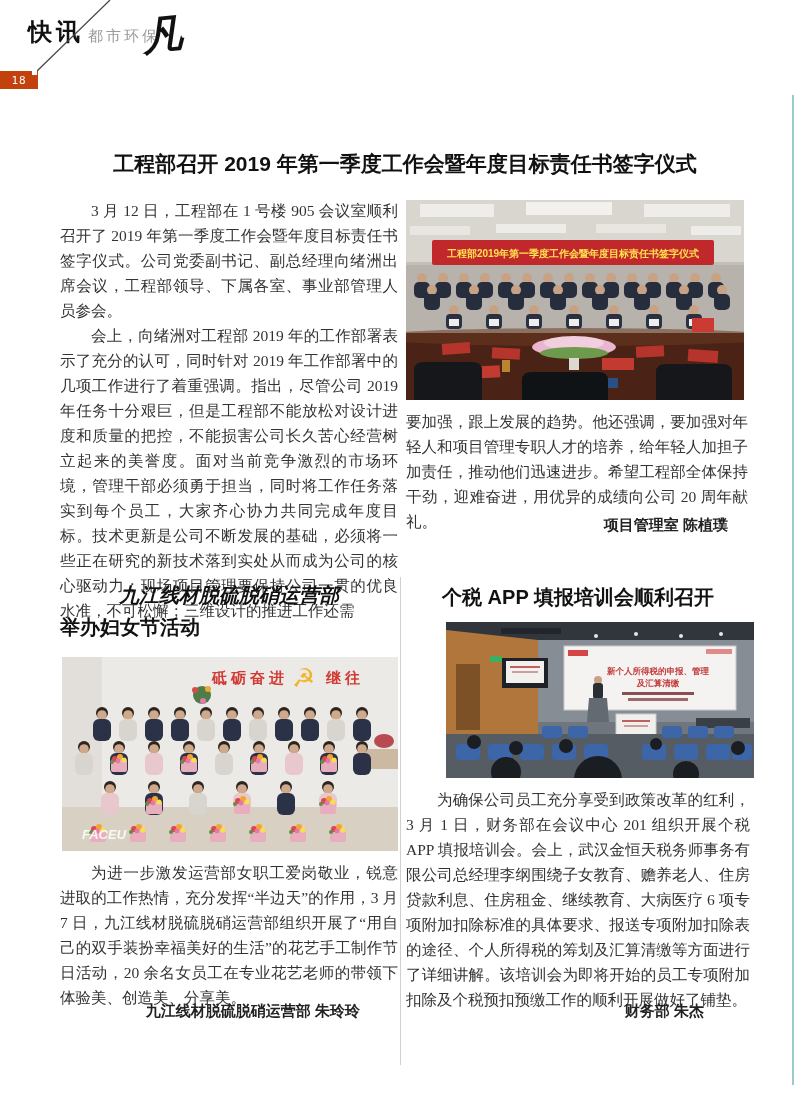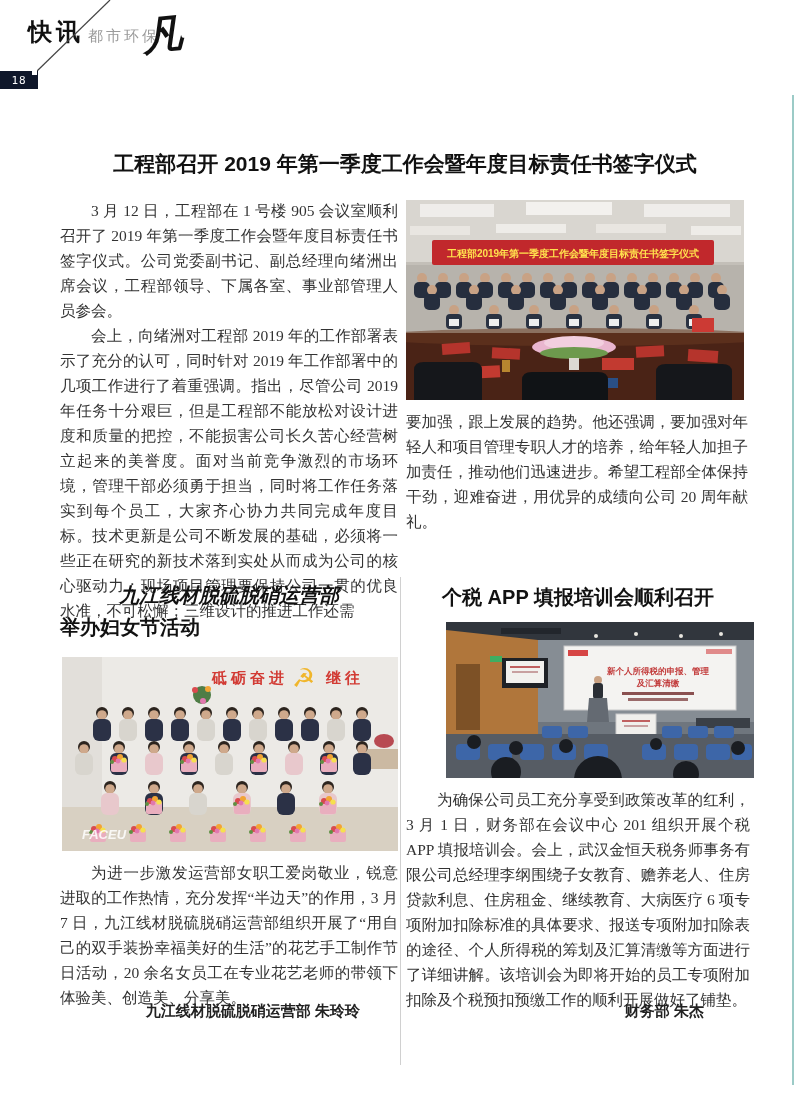--- a/index.html
+++ b/index.html
@@ -5,21 +5,21 @@
   html,body{margin:0;padding:0;background:#ffffff;}
   #page{position:relative;width:800px;height:1100px;background:#ffffff;overflow:hidden;
         font-family:"Liberation Sans","DejaVu Sans",sans-serif;color:#222;}
   .abs{position:absolute;}
 
   
   .section-label{left:28px;top:16px;font-size:24px;font-weight:bold;letter-spacing:4px;color:#111;}
   .publication{left:88px;top:27px;font-size:15px;color:#9b9b9b;letter-spacing:3px;}
   .brand-logo{left:142px;top:8px;font-size:40px;font-family:"DejaVu Serif","Liberation Serif",serif;
               font-style:italic;font-weight:bold;color:#111;transform:rotate(-6deg);}
-  .page-badge{left:0;top:71px;width:38px;height:18px;background:#0f172a;color:#fff;
+  .page-badge{left:0;top:71px;width:38px;height:18px;background:#c2410c;color:#fff;
               font-size:11px;display:flex;align-items:center;justify-content:center;
               font-family:"DejaVu Sans Mono","Liberation Mono",monospace;letter-spacing:1px;}
   .corner-notch{left:32px;top:70px;width:5px;height:5px;background:#fff;}
 
   
   .a1-title{left:60px;top:150px;width:690px;text-align:center;font-size:21px;font-weight:bold;color:#111;}
   .col{width:338px;}
   .body-text{font-size:15.5px;line-height:25px;text-align:justify;color:#333;
              font-family:"Liberation Serif","DejaVu Serif",serif;}
   .body-text p{margin:0;text-indent:2em;}
@@ -146,20 +146,21 @@
         <path d="M8,200 L8,170 Q8,162 18,162 L66,162 Q76,162 76,170 L76,200 Z" fill="#15171b"></path>
         <path d="M116,200 L116,180 Q116,172 126,172 L192,172 Q202,172 202,180 L202,200 Z" fill="#101316"></path>
         <path d="M250,200 L250,172 Q250,164 260,164 L316,164 Q326,164 326,172 L326,200 Z" fill="#15171b"></path>
       </g>
     </svg>
   </div>
 
   <div class="abs a1-col2 body-text">
     <p style="text-indent:0;">要加强，跟上发展的趋势。他还强调，要加强对年轻人和项目管理专职人才的培养，给年轻人加担子加责任，推动他们迅速进步。希望工程部全体保持干劲，迎难奋进，用优异的成绩向公司 20 周年献礼。</p>
   </div>
+  <div class="abs byline a1-byline">项目管理室 陈植璞</div>
 
   <div class="abs column-divider"></div>
 
   <div class="abs a2-title1">九江线材脱硫脱硝运营部</div>
   <div class="abs a2-title2">举办妇女节活动</div>
 
   <div class="abs a2-photo">
     <svg viewBox="0 0 336 194" width="336" height="194" preserveAspectRatio="none">
       <defs>
         <g id="ph2a">

